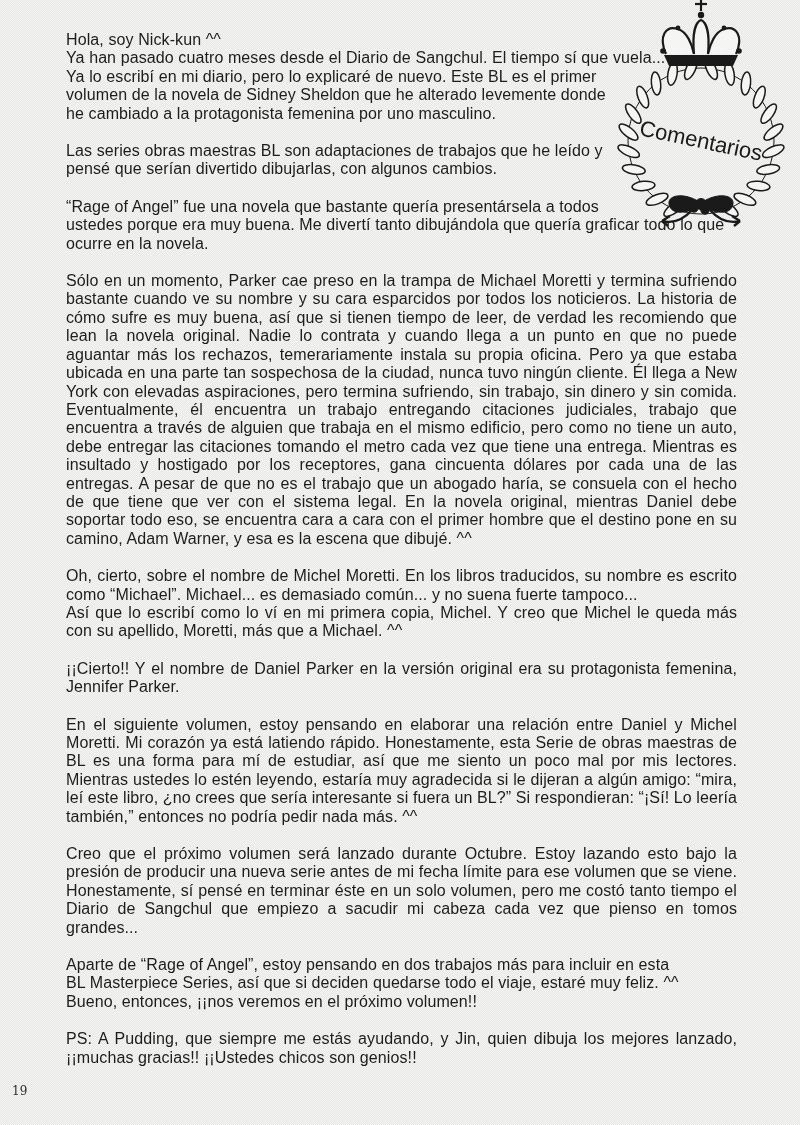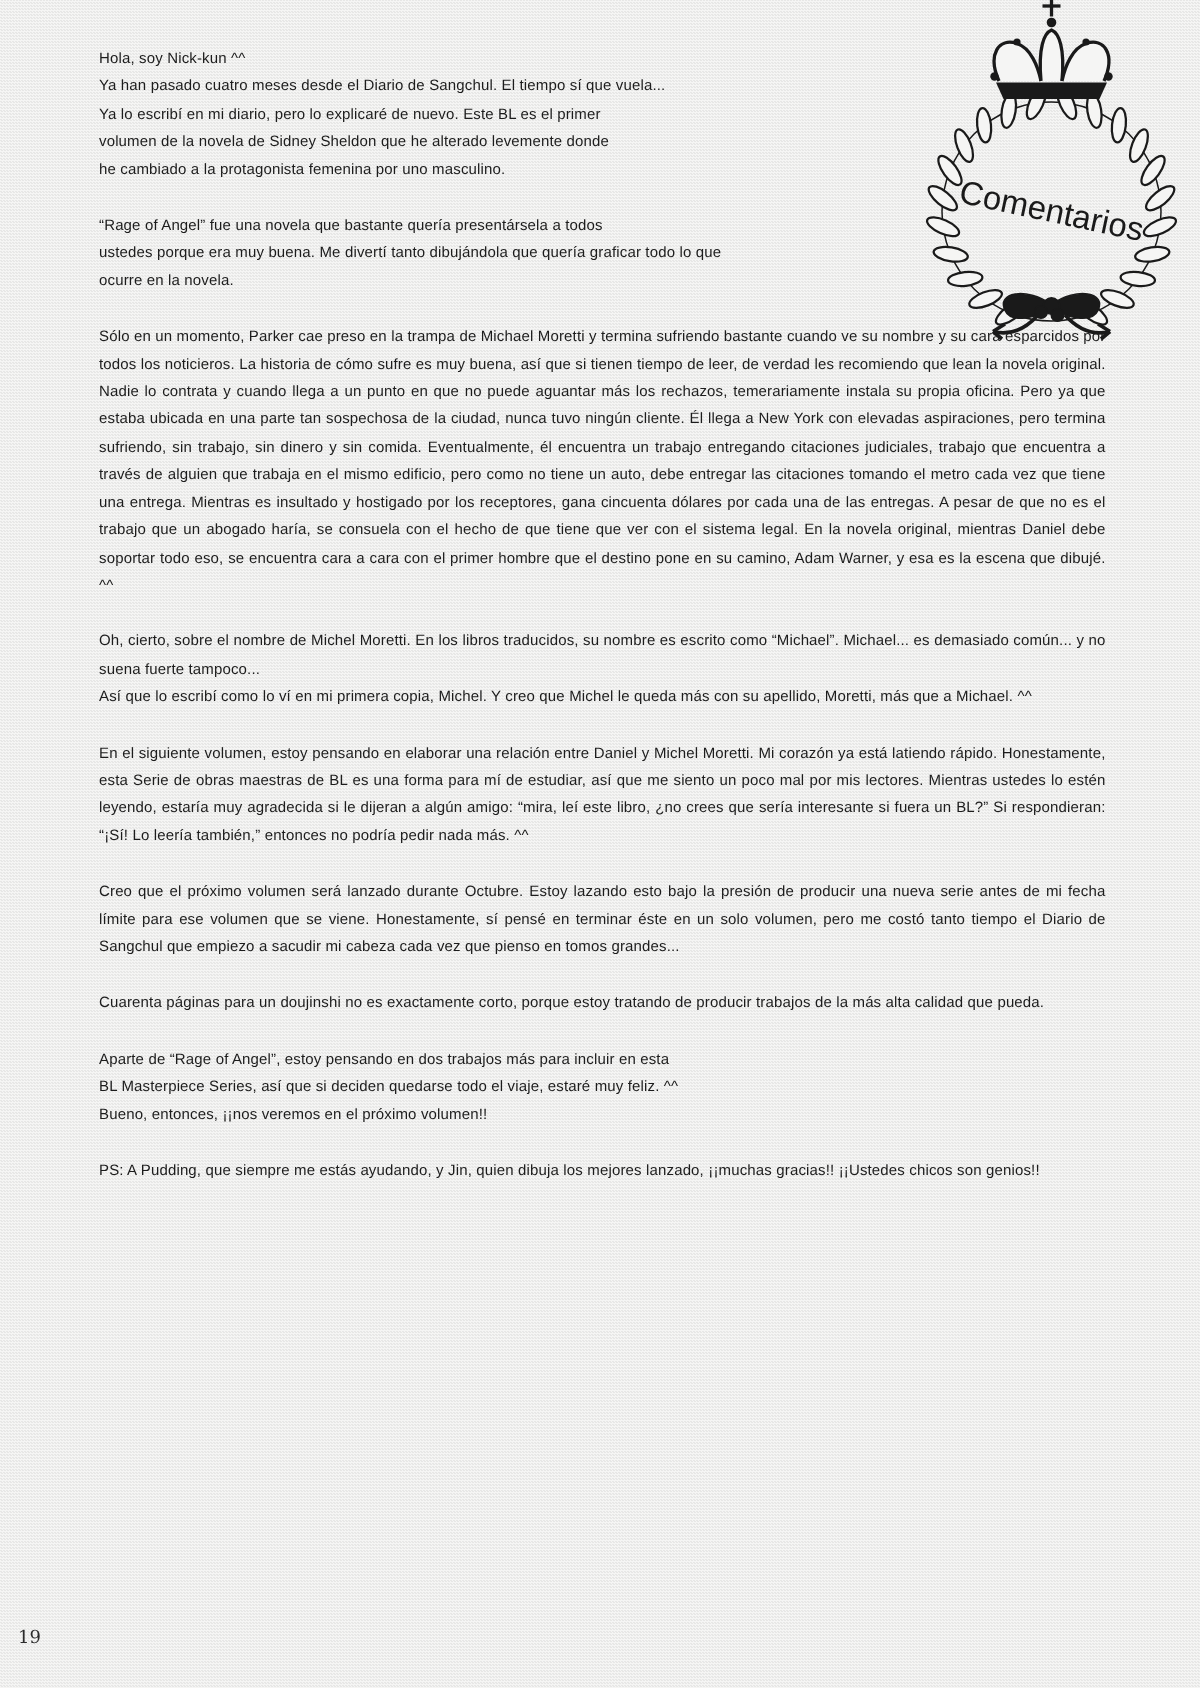--- a/index.html
+++ b/index.html
@@ -15,21 +15,21 @@
     color:#1c1c1c;
   }
   .content{
     position:absolute;
     top:31px;
     left:66px;
     width:671px;
   }
   .content p{
     margin:0 0 19px 0;
-    font-size:10px;
+    font-size:16px;
     line-height:18.4px;
     letter-spacing:0.1px;
     color:#1c1c1c;
   }
   .pre{white-space:pre-line;}
   .just{text-align:justify;}
   .emblem{
     position:absolute;
     top:-2px;
     right:4px;
@@ -117,29 +117,31 @@
       <text x="95" y="150" text-anchor="middle" transform="rotate(12 95 143)">Comentarios</text>
     </svg>
   </div>
 
   <div class="content">
     <p class="pre">Hola, soy Nick-kun ^^
 Ya han pasado cuatro meses desde el Diario de Sangchul. El tiempo sí que vuela...
 Ya lo escribí en mi diario, pero lo explicaré de nuevo. Este BL es el primer
 volumen de la novela de Sidney Sheldon que he alterado levemente donde
 he cambiado a la protagonista femenina por uno masculino.</p>
+    <p class="pre">Las series obras maestras BL son adaptaciones de trabajos que he leído y
+pensé que serían divertido dibujarlas, con algunos cambios.</p>
     <p class="pre">“Rage of Angel” fue una novela que bastante quería presentársela a todos
 ustedes porque era muy buena. Me divertí tanto dibujándola que quería graficar todo lo que
 ocurre en la novela.</p>
     <p class="just">Sólo en un momento, Parker cae preso en la trampa de Michael Moretti y termina sufriendo bastante cuando ve su nombre y su cara esparcidos por todos los noticieros. La historia de cómo sufre es muy buena, así que si tienen tiempo de leer, de verdad les recomiendo que lean la novela original. Nadie lo contrata y cuando llega a un punto en que no puede aguantar más los rechazos, temerariamente instala su propia oficina. Pero ya que estaba ubicada en una parte tan sospechosa de la ciudad, nunca tuvo ningún cliente. Él llega a New York con elevadas aspiraciones, pero termina sufriendo, sin trabajo, sin dinero y sin comida. Eventualmente, él encuentra un trabajo entregando citaciones judiciales, trabajo que encuentra a través de alguien que trabaja en el mismo edificio, pero como no tiene un auto, debe entregar las citaciones tomando el metro cada vez que tiene una entrega. Mientras es insultado y hostigado por los receptores, gana cincuenta dólares por cada una de las entregas. A pesar de que no es el trabajo que un abogado haría, se consuela con el hecho de que tiene que ver con el sistema legal. En la novela original, mientras Daniel debe soportar todo eso, se encuentra cara a cara con el primer hombre que el destino pone en su camino, Adam Warner, y esa es la escena que dibujé. ^^</p>
     <p class="pre just">Oh, cierto, sobre el nombre de Michel Moretti. En los libros traducidos, su nombre es escrito como “Michael”. Michael... es demasiado común... y no suena fuerte tampoco...
 Así que lo escribí como lo ví en mi primera copia, Michel. Y creo que Michel le queda más con su apellido, Moretti, más que a Michael. ^^</p>
+    <p class="just">¡¡Cierto!! Y el nombre de Daniel Parker en la versión original era su protagonista femenina, Jennifer Parker.</p>
     <p class="just">En el siguiente volumen, estoy pensando en elaborar una relación entre Daniel y Michel Moretti. Mi corazón ya está latiendo rápido. Honestamente, esta Serie de obras maestras de BL es una forma para mí de estudiar, así que me siento un poco mal por mis lectores. Mientras ustedes lo estén leyendo, estaría muy agradecida si le dijeran a algún amigo: “mira, leí este libro, ¿no crees que sería interesante si fuera un BL?” Si respondieran: “¡Sí! Lo leería también,” entonces no podría pedir nada más. ^^</p>
     <p class="just">Creo que el próximo volumen será lanzado durante Octubre. Estoy lazando esto bajo la presión de producir una nueva serie antes de mi fecha límite para ese volumen que se viene. Honestamente, sí pensé en terminar éste en un solo volumen, pero me costó tanto tiempo el Diario de Sangchul que empiezo a sacudir mi cabeza cada vez que pienso en tomos grandes...</p>
-    <p class="just">Cuarenta páginas para un doujinshi no es exactamente corto, porque estoy tratando de producir trabajos de la más alta calidad que pueda.</p>
     <p class="pre">Aparte de “Rage of Angel”, estoy pensando en dos trabajos más para incluir en esta
 BL Masterpiece Series, así que si deciden quedarse todo el viaje, estaré muy feliz. ^^
 Bueno, entonces, ¡¡nos veremos en el próximo volumen!!</p>
     <p class="just">PS: A Pudding, que siempre me estás ayudando, y Jin, quien dibuja los mejores lanzado, ¡¡muchas gracias!! ¡¡Ustedes chicos son genios!!</p>
   </div>
 
   <div class="page-number">19</div>
 
 </div>
 

